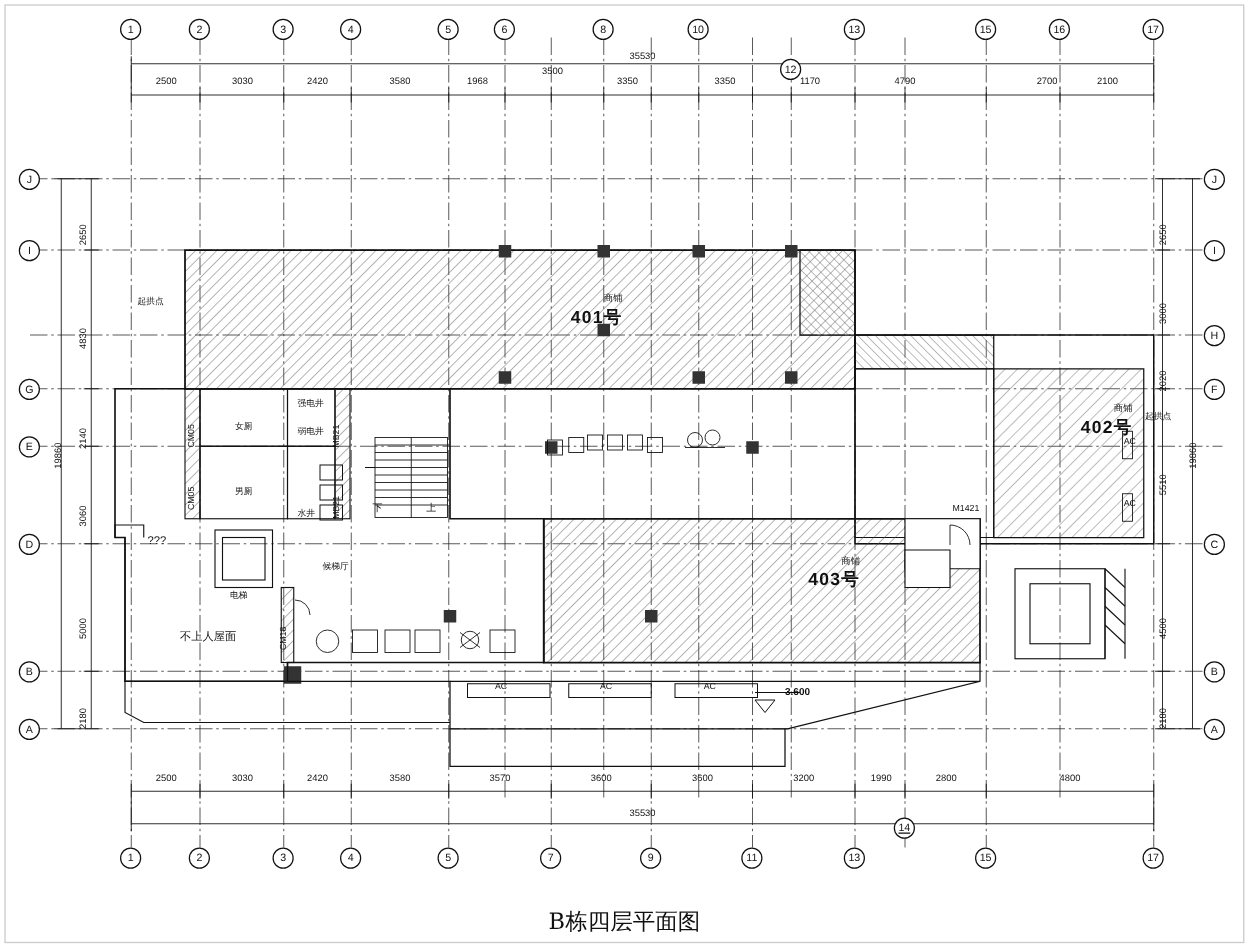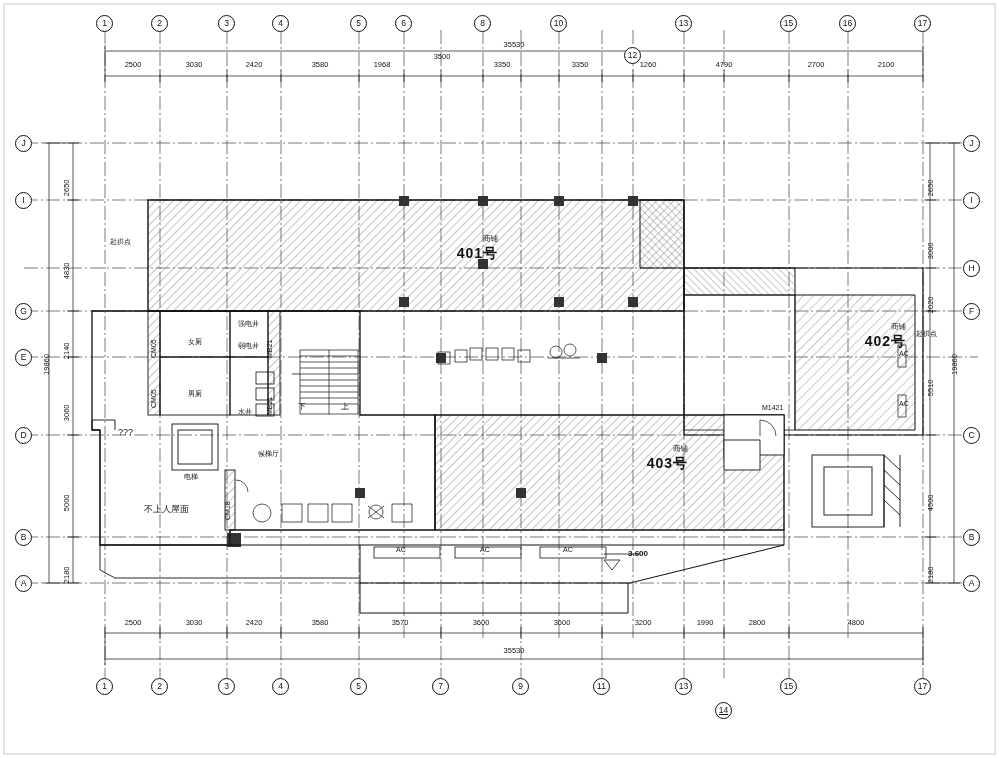--- a/index.html
+++ b/index.html
@@ -296,21 +296,21 @@
 
   <div class="gridcirc" style="left:96px;  top:678px;">1</div>
   <div class="gridcirc" style="left:151px; top:678px;">2</div>
   <div class="gridcirc" style="left:218px; top:678px;">3</div>
   <div class="gridcirc" style="left:272px; top:678px;">4</div>
   <div class="gridcirc" style="left:350px; top:678px;">5</div>
   <div class="gridcirc" style="left:432px; top:678px;">7</div>
   <div class="gridcirc" style="left:512px; top:678px;">9</div>
   <div class="gridcirc" style="left:593px; top:678px;">11</div>
   <div class="gridcirc" style="left:675px; top:678px;">13</div>
-  <div class="gridcirc" style="left:715px; top:702px;text-decoration:underline;">14</div>
+  <div class="gridcirc" style="left:715px; top:654px;text-decoration:underline;">14</div>
   <div class="gridcirc" style="left:780px; top:678px;">15</div>
   <div class="gridcirc" style="left:914px; top:678px;">17</div>
 
   <div class="gridcirc" style="left:15px; top:135px;">J</div>
   <div class="gridcirc" style="left:15px; top:192px;">I</div>
   <div class="gridcirc" style="left:15px; top:303px;">G</div>
   <div class="gridcirc" style="left:15px; top:349px;">E</div>
   <div class="gridcirc" style="left:15px; top:427px;">D</div>
   <div class="gridcirc" style="left:15px; top:529px;">B</div>
   <div class="gridcirc" style="left:15px; top:575px;">A</div>
@@ -326,23 +326,23 @@
   <div class="dim" style="left:474px; top:40px; width:80px;">35530</div>
 
   <div class="dim" style="left:103px; top:60px; width:60px;">2500</div>
   <div class="dim" style="left:164px; top:60px; width:60px;">3030</div>
   <div class="dim" style="left:224px; top:60px; width:60px;">2420</div>
   <div class="dim" style="left:290px; top:60px; width:60px;">3580</div>
   <div class="dim" style="left:352px; top:60px; width:60px;">1968</div>
   <div class="dim" style="left:412px; top:52px; width:60px;">3500</div>
   <div class="dim" style="left:472px; top:60px; width:60px;">3350</div>
   <div class="dim" style="left:550px; top:60px; width:60px;">3350</div>
-  <div class="dim" style="left:618px; top:60px; width:60px;">1260</div>
+  <div class="dim" style="left:618px; top:60px; width:60px;">1170</div>
   <div class="dim" style="left:694px; top:60px; width:60px;">4790</div>
-  <div class="dim" style="left:786px; top:60px; width:60px;">2700</div>
+  <div class="dim" style="left:786px; top:60px; width:60px;text-align:right;">2700</div>
   <div class="dim" style="left:856px; top:60px; width:60px;">2100</div>
 
   <div class="dim" style="left:103px; top:618px; width:60px;">2500</div>
   <div class="dim" style="left:164px; top:618px; width:60px;">3030</div>
   <div class="dim" style="left:224px; top:618px; width:60px;">2420</div>
   <div class="dim" style="left:290px; top:618px; width:60px;">3580</div>
   <div class="dim" style="left:370px; top:618px; width:60px;">3570</div>
   <div class="dim" style="left:451px; top:618px; width:60px;">3600</div>
   <div class="dim" style="left:532px; top:618px; width:60px;">3600</div>
   <div class="dim" style="left:613px; top:618px; width:60px;">3200</div>
@@ -402,13 +402,14 @@
   <div class="txt" style="left:563px; top:546px;">AC</div>
   <div class="txt" style="left:899px; top:350px;">AC</div>
   <div class="txt" style="left:899px; top:400px;">AC</div>
 
   <div class="vtxt" style="left:150px; top:358px; transform:rotate(-90deg);">CM05</div>
   <div class="vtxt" style="left:150px; top:408px; transform:rotate(-90deg);">CM05</div>
   <div class="vtxt" style="left:266px; top:358px; transform:rotate(-90deg);">MB21</div>
   <div class="vtxt" style="left:266px; top:415px; transform:rotate(-90deg);">MB21</div>
   <div class="vtxt" style="left:224px; top:520px; transform:rotate(-90deg);">CM18</div>
 
+  <div class="title" style="top:725px;">B栋四层平面图</div>
 </div>
 
 </body></html>

